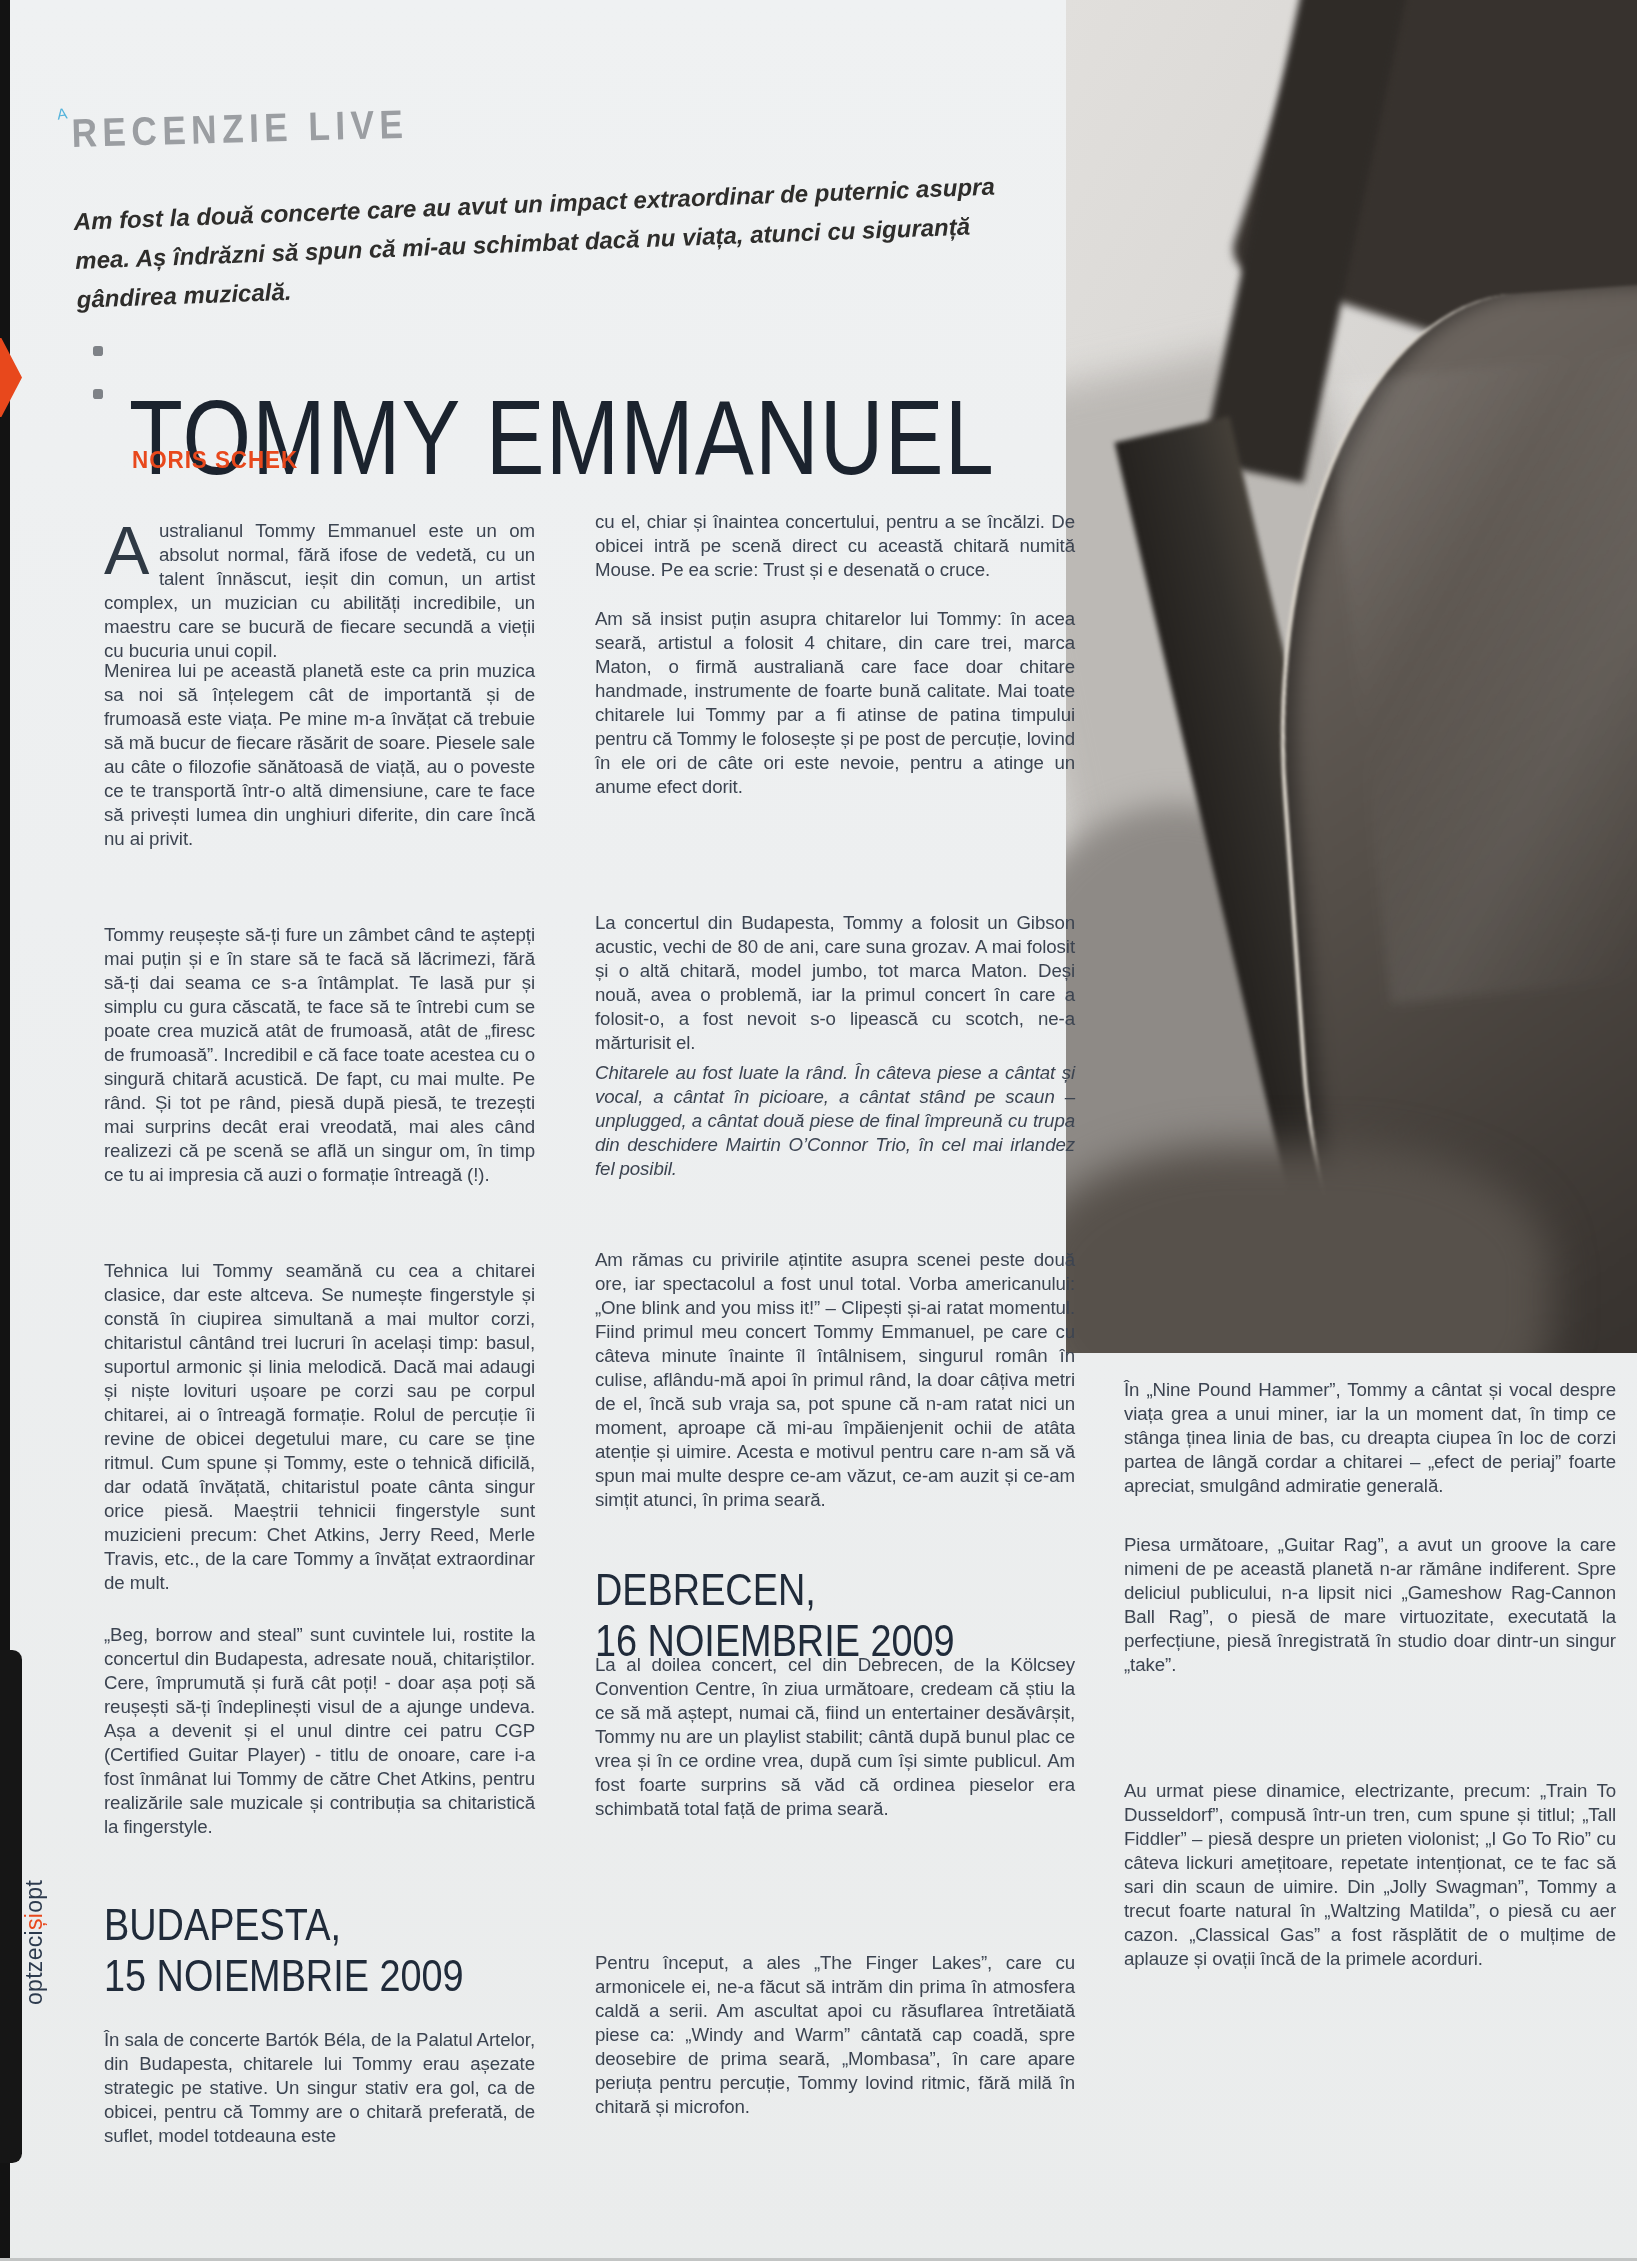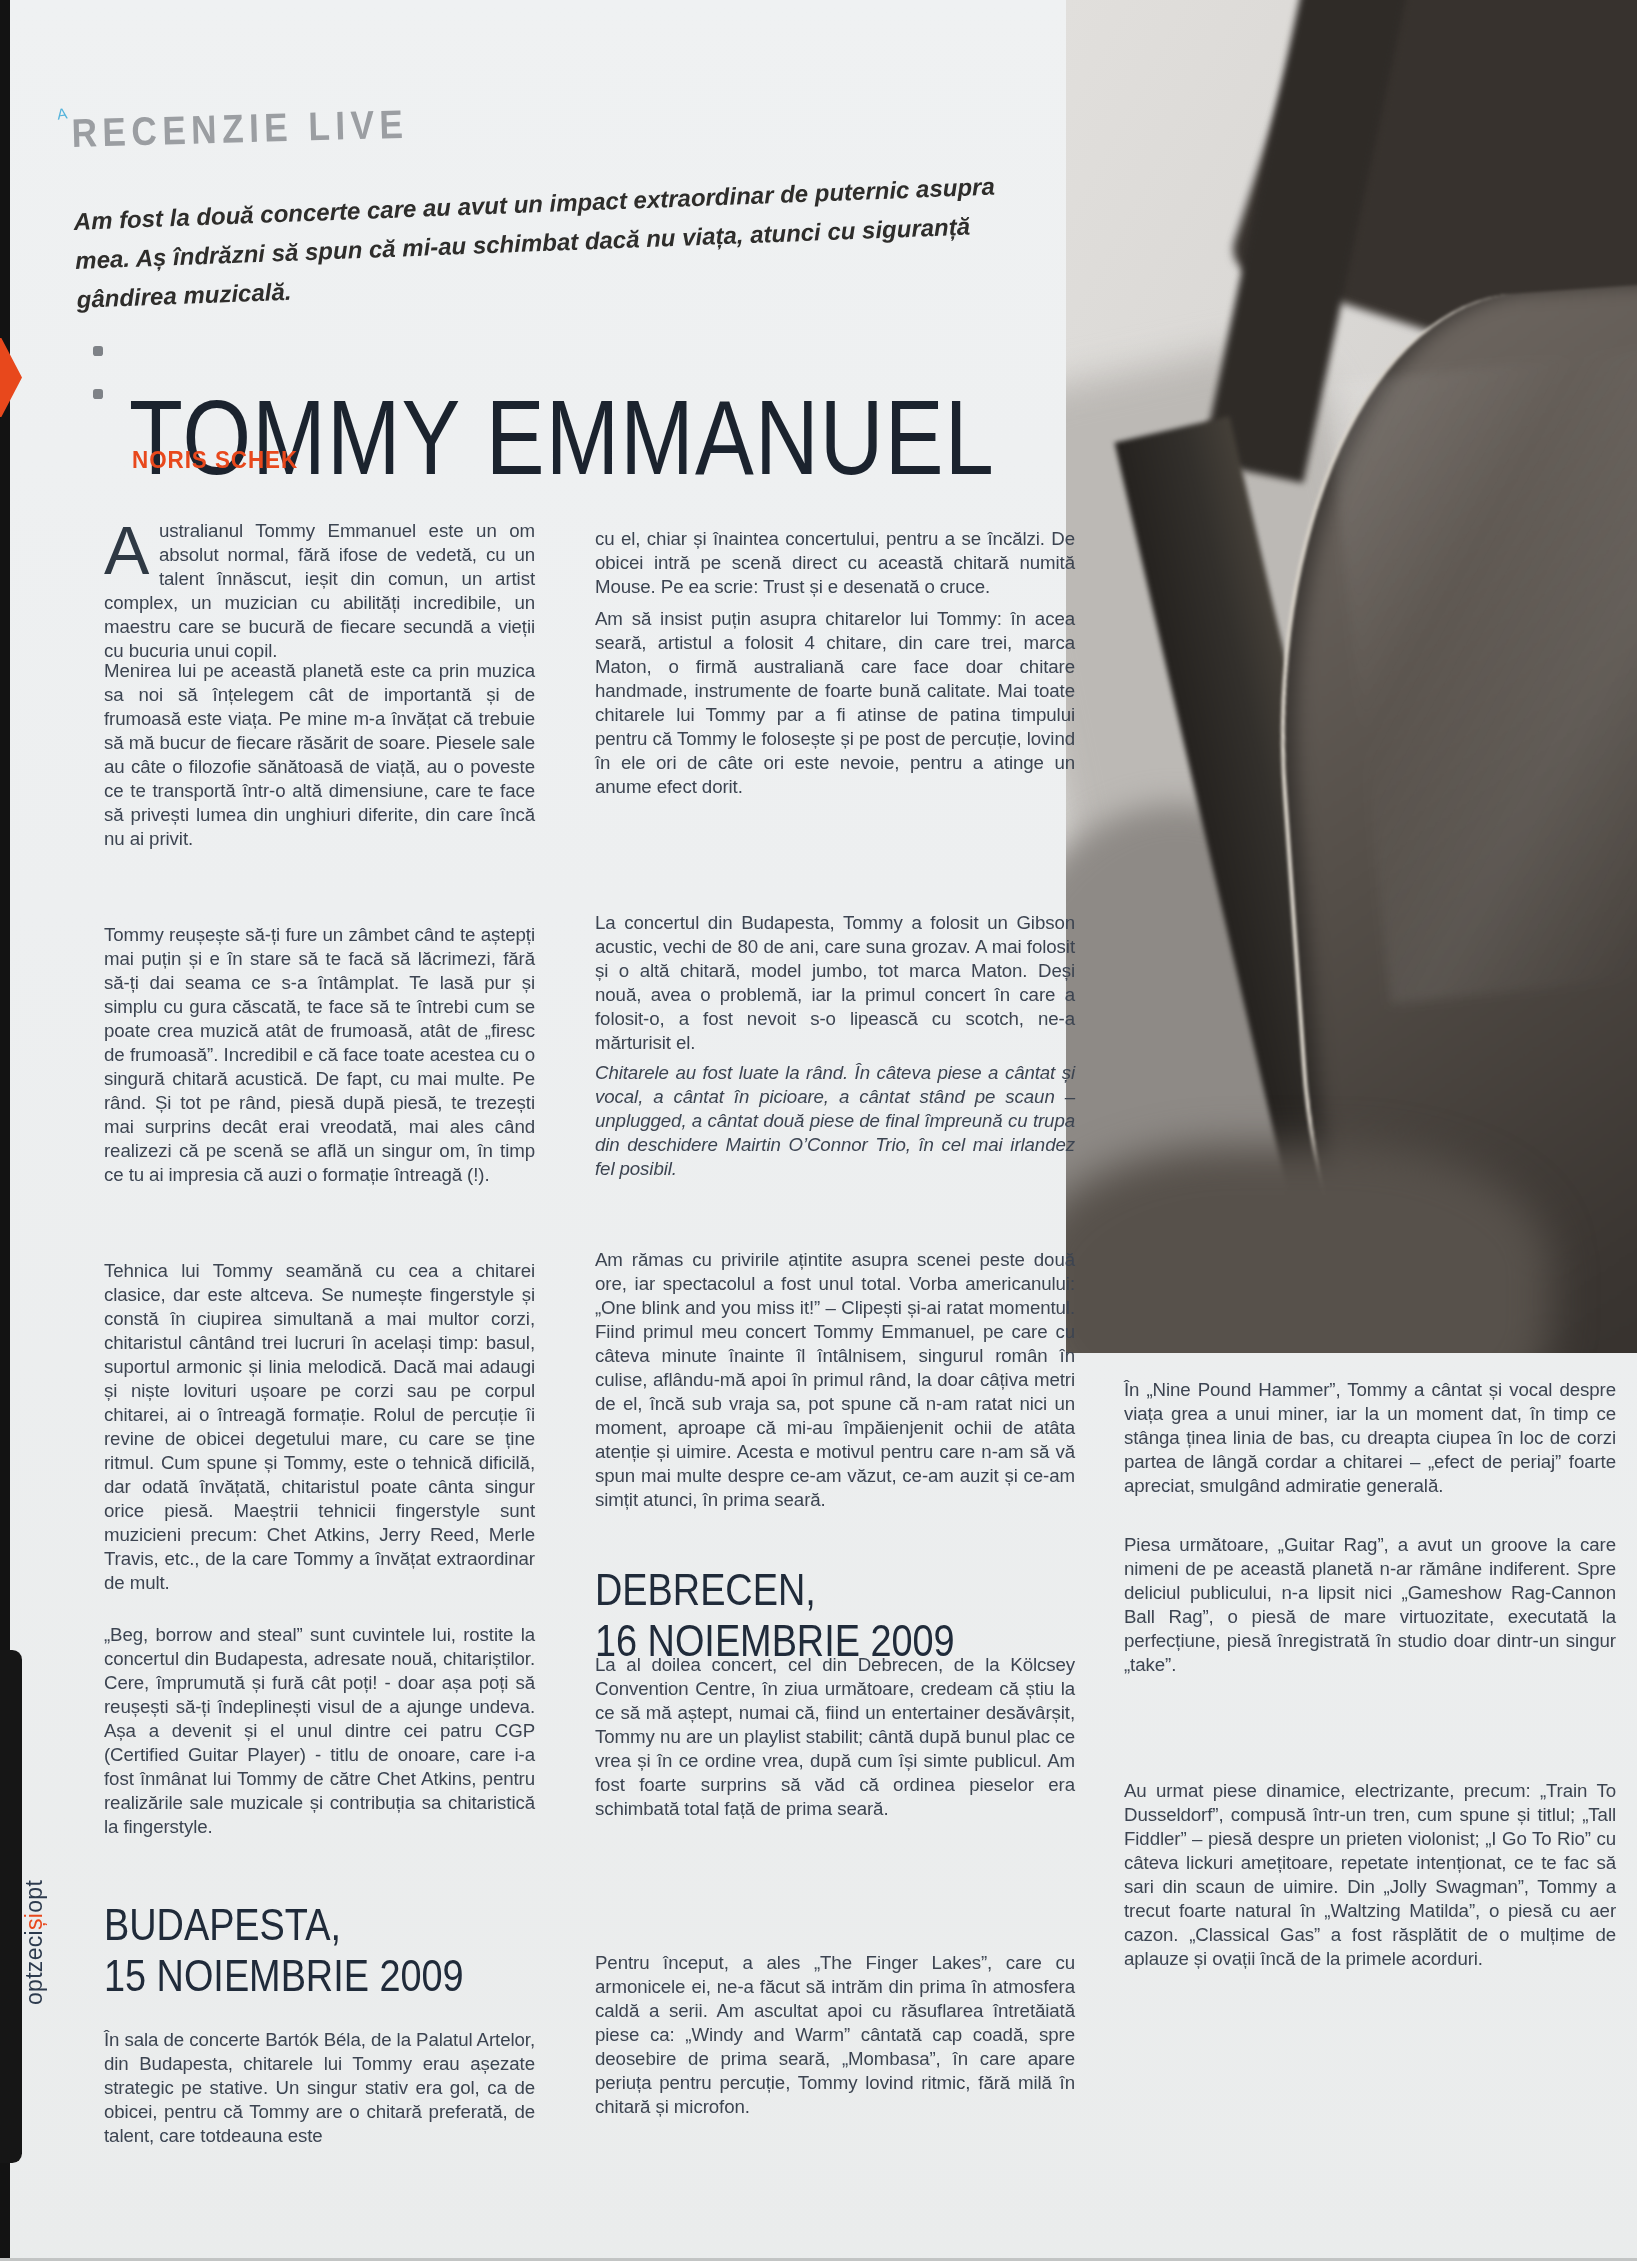--- a/index.html
+++ b/index.html
@@ -106,24 +106,24 @@
       <div class="col" style="left: 104px; width: 431px;">
         <p class="body-para" style="top: 519px;"><span class="dropcap">A</span>ustralianul Tommy Emmanuel este un om absolut normal, fără ifose de vedetă, cu un talent înnăscut, ieșit din comun, un artist complex, un muzician cu abilități incredibile, un maestru care se bucură de fiecare secundă a vieții cu bucuria unui copil.</p>
         <p class="body-para" style="top: 659px;">Menirea lui pe această planetă este ca prin muzica sa noi să înțelegem cât de importantă și de frumoasă este viața. Pe mine m-a învățat că trebuie să mă bucur de fiecare răsărit de soare. Piesele sale au câte o filozofie sănătoasă de viață, au o poveste ce te transportă într-o altă dimensiune, care te face să privești lumea din unghiuri diferite, din care încă nu ai privit.</p>
         <p class="body-para" style="top: 923px;">Tommy reușește să-ți fure un zâmbet când te aștepți mai puțin și e în stare să te facă să lăcrimezi, fără să-ți dai seama ce s-a întâmplat. Te lasă pur și simplu cu gura căscată, te face să te întrebi cum se poate crea muzică atât de frumoasă, atât de „firesc de frumoasă”. Incredibil e că face toate acestea cu o singură chitară acustică. De fapt, cu mai multe. Pe rând. Și tot pe rând, piesă după piesă, te trezești mai surprins decât erai vreodată, mai ales când realizezi că pe scenă se află un singur om, în timp ce tu ai impresia că auzi o formație întreagă (!).</p>
         <p class="body-para" style="top: 1259px;">Tehnica lui Tommy seamănă cu cea a chitarei clasice, dar este altceva. Se numește fingerstyle și constă în ciupirea simultană a mai multor corzi, chitaristul cântând trei lucruri în același timp: basul, suportul armonic și linia melodică. Dacă mai adaugi și niște lovituri ușoare pe corzi sau pe corpul chitarei, ai o întreagă formație. Rolul de percuție îi revine de obicei degetului mare, cu care se ține ritmul. Cum spune și Tommy, este o tehnică dificilă, dar odată învățată, chitaristul poate cânta singur orice piesă. Maeștrii tehnicii fingerstyle sunt muzicieni precum: Chet Atkins, Jerry Reed, Merle Travis, etc., de la care Tommy a învățat extraordinar de mult.</p>
         <p class="body-para" style="top: 1623px;">„Beg, borrow and steal” sunt cuvintele lui, rostite la concertul din Budapesta, adresate nouă, chitariștilor. Cere, împrumută și fură cât poți! - doar așa poți să reușești să-ți îndeplinești visul de a ajunge undeva. Așa a devenit și el unul dintre cei patru CGP (Certified Guitar Player) - titlu de onoare, care i-a fost înmânat lui Tommy de către Chet Atkins, pentru realizările sale muzicale și contribuția sa chitaristică la fingerstyle.</p>
         <h2 class="date-heading" style="top: 1899px;">
           <div>BUDAPESTA,</div>
           <div>15 NOIEMBRIE 2009</div>
         </h2>
-        <p class="body-para" style="top: 2028px;">În sala de concerte Bartók Béla, de la Palatul Artelor, din Budapesta, chitarele lui Tommy erau așezate strategic pe stative. Un singur stativ era gol, ca de obicei, pentru că Tommy are o chitară preferată, de talent, care totdeauna este</p>
+        <p class="body-para" style="top: 2028px;">În sala de concerte Bartók Béla, de la Palatul Artelor, din Budapesta, chitarele lui Tommy erau așezate strategic pe stative. Un singur stativ era gol, ca de obicei, pentru că Tommy are o chitară preferată, de suflet, model totdeauna este</p>
       </div>
       <div class="col" style="left: 595px; width: 480px;">
-        <p class="body-para" style="top: 510px; margin-top: 17px;">cu el, chiar și înaintea concertului, pentru a se încălzi. De obicei intră pe scenă direct cu această chitară numită Mouse. Pe ea scrie: Trust și e desenată o cruce.</p>
+        <p class="body-para" style="top: 510px;">cu el, chiar și înaintea concertului, pentru a se încălzi. De obicei intră pe scenă direct cu această chitară numită Mouse. Pe ea scrie: Trust și e desenată o cruce.</p>
         <p class="body-para" style="top: 607px;">Am să insist puțin asupra chitarelor lui Tommy: în acea seară, artistul a folosit 4 chitare, din care trei, marca Maton, o firmă australiană care face doar chitare handmade, instrumente de foarte bună calitate. Mai toate chitarele lui Tommy par a fi atinse de patina timpului pentru că Tommy le folosește și pe post de percuție, lovind în ele ori de câte ori este nevoie, pentru a atinge un anume efect dorit.</p>
         <p class="body-para" style="top: 911px;">La concertul din Budapesta, Tommy a folosit un Gibson acustic, vechi de 80 de ani, care suna grozav. A mai folosit și o altă chitară, model jumbo, tot marca Maton. Deși nouă, avea o problemă, iar la primul concert în care a folosit-o, a fost nevoit s-o lipească cu scotch, ne-a mărturisit el.</p>
         <p class="body-para" style="top: 1061px; font-style: italic;">Chitarele au fost luate la rând. În câteva piese a cântat și vocal, a cântat în picioare, a cântat stând pe scaun – unplugged, a cântat două piese de final împreună cu trupa din deschidere Mairtin O’Connor Trio, în cel mai irlandez fel posibil.</p>
         <p class="body-para" style="top: 1248px;">Am rămas cu privirile ațintite asupra scenei peste două ore, iar spectacolul a fost unul total. Vorba americanului: „One blink and you miss it!” – Clipești și-ai ratat momentul. Fiind primul meu concert Tommy Emmanuel, pe care cu câteva minute înainte îl întâlnisem, singurul român în culise, aflându-mă apoi în primul rând, la doar câțiva metri de el, încă sub vraja sa, pot spune că n-am ratat nici un moment, aproape că mi-au împăienjenit ochii de atâta atenție și uimire. Acesta e motivul pentru care n-am să vă spun mai multe despre ce-am văzut, ce-am auzit și ce-am simțit atunci, în prima seară.</p>
         <h2 class="date-heading" style="top: 1564px;">
           <div>DEBRECEN,</div>
           <div>16 NOIEMBRIE 2009</div>
         </h2>
         <p class="body-para" style="top: 1653px;">La al doilea concert, cel din Debrecen, de la Kölcsey Convention Centre, în ziua următoare, credeam că știu la ce să mă aștept, numai că, fiind un entertainer desăvârșit, Tommy nu are un playlist stabilit; cântă după bunul plac ce vrea și în ce ordine vrea, după cum își simte publicul. Am fost foarte surprins să văd că ordinea pieselor era schimbată total față de prima seară.</p>
         <p class="body-para" style="top: 1951px;">Pentru început, a ales „The Finger Lakes”, care cu armonicele ei, ne-a făcut să intrăm din prima în atmosfera caldă a serii. Am ascultat apoi cu răsuflarea întretăiată piese ca: „Windy and Warm” cântată cap coadă, spre deosebire de prima seară, „Mombasa”, în care apare periuța pentru percuție, Tommy lovind ritmic, fără milă în chitară și microfon.</p>

